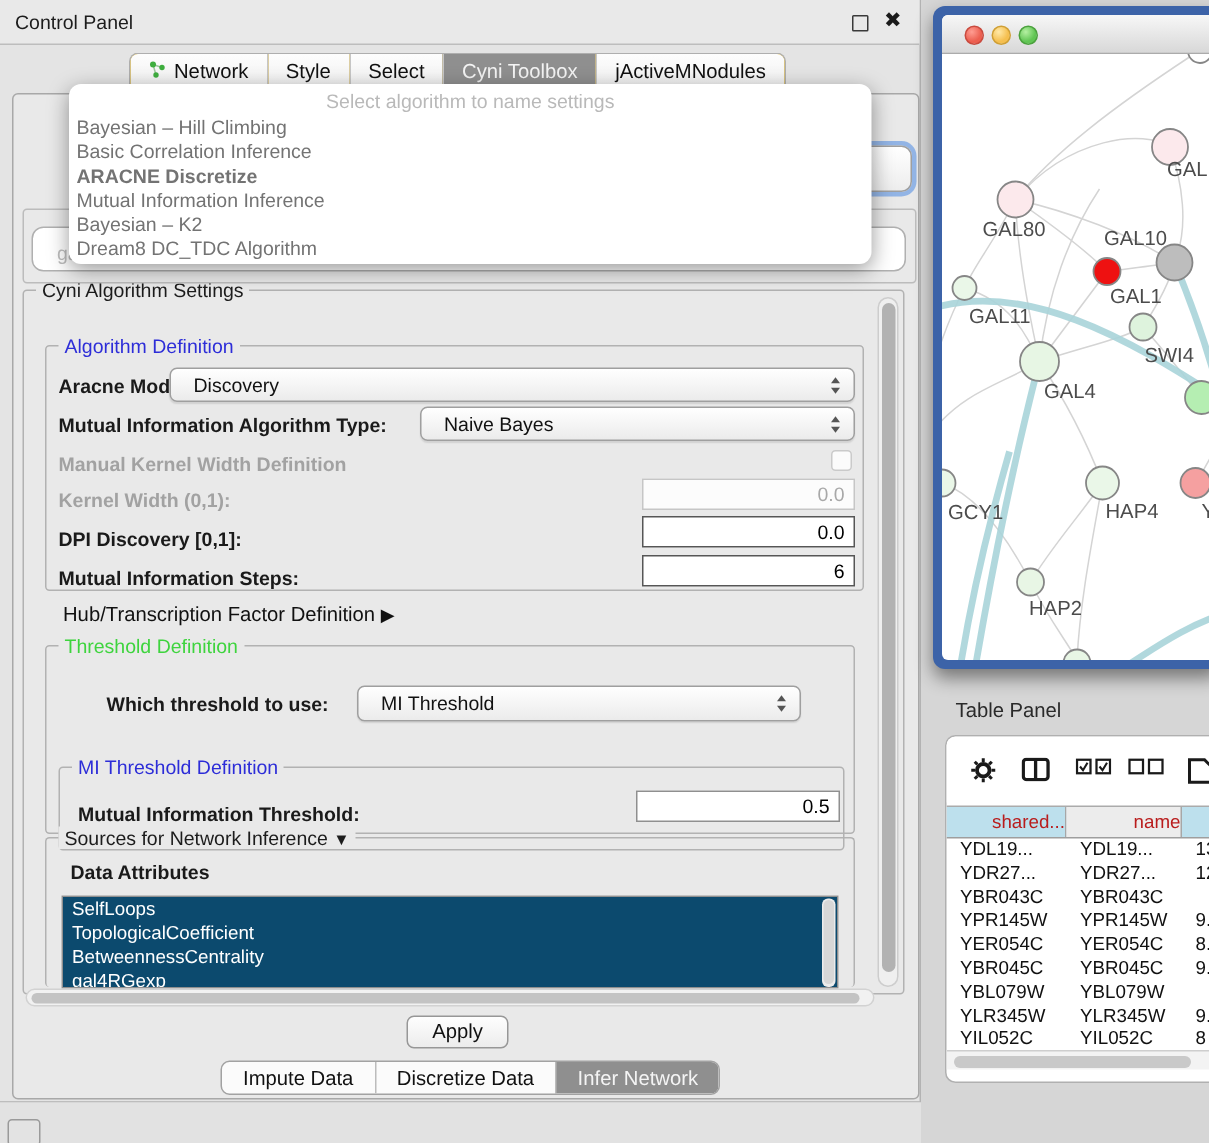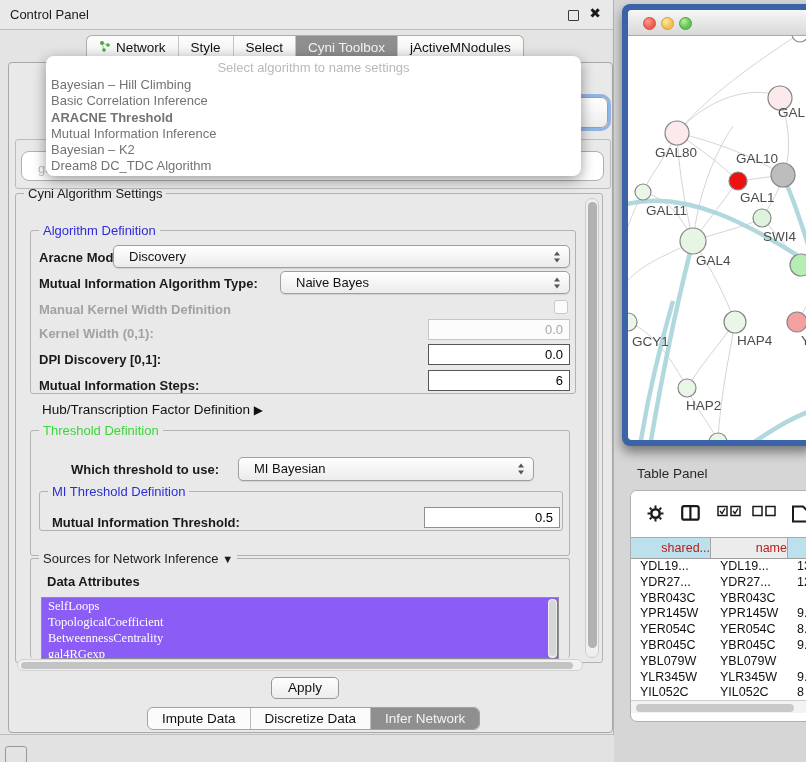--- a/index.html
+++ b/index.html
@@ -63,21 +63,21 @@
            background:#fff; border:1px solid #565656; color:#000; }
   .field.dim { border-color:#c6c6c6; color:#a8a8a8; background:#fcfcfc; }
   .chk { position:absolute; width:14px; height:14px; border:1px solid #cacaca; border-radius:3px; background:#fbfbfb; }
 
   .vscroll { position:absolute; right:3px; top:4px; width:14px; height:460px; background:#efefef; border:1px solid #cdcdcd; border-radius:7px; }
   .vthumb { position:absolute; left:1.5px; top:3px; width:9px; height:446px; background:#b2b2b2; border-radius:5px; }
   .hscroll { position:absolute; left:8px; top:596px; width:566px; height:12px; background:#f1f1f1; border:1px solid #d2d2d2; border-radius:6px; }
   .hthumb { position:absolute; left:3px; top:1.5px; width:552px; height:7.5px; background:#c3c3c3; border-radius:4px; }
 
   .attr-list { position:absolute; left:10px; top:38px; width:518px; height:62px; background:#fff; border:1px solid #8f8f8f; overflow:hidden; }
-  .attr-item { height:16px; line-height:16px; font-size:12.5px; color:#fff; background:#8b5cf6; padding-left:6px;font-family:Liberation Serif, serif; }
+  .attr-item { height:16px; line-height:16px; font-size:12.5px; color:#fff; background:#0c4a6e; padding-left:6px; }
   .attr-scroll { position:absolute; right:1px; top:1px; width:9px; height:59px; background:#ececec; border-radius:4px; }
   .attr-thumb { position:absolute; left:1px; top:1px; width:7px; height:56px; background:#d7d7d7; border-radius:4px; }
 
   .apply-btn { position:absolute; left:262px; top:614px; width:68px; height:22px; background:linear-gradient(#fefefe,#ececec);
                border:1px solid #979797; border-radius:5px; font-size:13.5px; color:#111; text-align:center; line-height:20px; }
 
   .segbar { position:absolute; left:147px; top:707px; height:23px; display:flex; border:1px solid #a2a2a2; border-radius:6px;
             overflow:hidden; background:#fbfbfb; }
   .seg { padding:3px 14px 0 14px; font-size:13.5px; color:#111; border-left:1px solid #bcbcbc; white-space:nowrap; }
   .seg:first-child { border-left:none; }
@@ -159,21 +159,21 @@
 
       <div class="combo1"></div>
       <div class="grp2"></div>
       <div class="combo2">gal filtered.sif default node</div>
 
       <div class="popup">
         <div class="popup-prompt">Select algorithm to name settings</div>
         <div id="popup-items">
             <div class="popup-item">Bayesian – Hill Climbing</div>
             <div class="popup-item">Basic Correlation Inference</div>
-            <div class="popup-item sel">ARACNE Threshold</div>
+            <div class="popup-item sel">ARACNE Discretize</div>
             <div class="popup-item">Mutual Information Inference</div>
             <div class="popup-item">Bayesian – K2</div>
             <div class="popup-item">Dream8 DC_TDC Algorithm</div>
           </div>
       </div>
 
       <div class="grp" style="left:6px; top:130px; width:588px; height:470px;">
         <span class="legend">Cyni Algorithm Settings</span>
 
         <div class="vscroll">
@@ -211,25 +211,25 @@
         <span class="rlabel" style="left:26px; top:208px;">
           <span>Hub/Transcription Factor Definition</span>
           <span style="font-size:12px;">▶</span>
         </span>
 
         <div class="grp" style="left:14px; top:236px; width:540px; height:126px;">
           <span class="legend green">Threshold Definition</span>
 
           <span class="blabel" style="left:40px; top:31px;">Which threshold to use:</span>
           <div class="mcombo" style="left:207px; top:26px; width:296px; height:24px;">
-            <span class="val" style="line-height:22px;">MI Bayesian</span>
+            <span class="val" style="line-height:22px;">MI Threshold</span>
             <span class="arr"></span>
           </div>
 
-          <div class="grp" style="left:8px; top:60px; width:524px; height:40px;">
+          <div class="grp" style="left:8px; top:80px; width:524px; height:56px;">
             <span class="legend blue">MI Threshold Definition</span>
             <span class="blabel" style="left:12px; top:23px;">Mutual Information Threshold:</span>
             <div class="field" style="left:384px; top:15px; width:136px; border-color:#8f8f8f;">0.5</div>
           </div>
         </div>
 
         <div class="grp" style="left:14px; top:364px; width:540px; height:100px; border-bottom:none;">
           <span class="legend">
             <span>Sources for Network Inference</span>
             <span style="font-size:11px;">▼</span>

